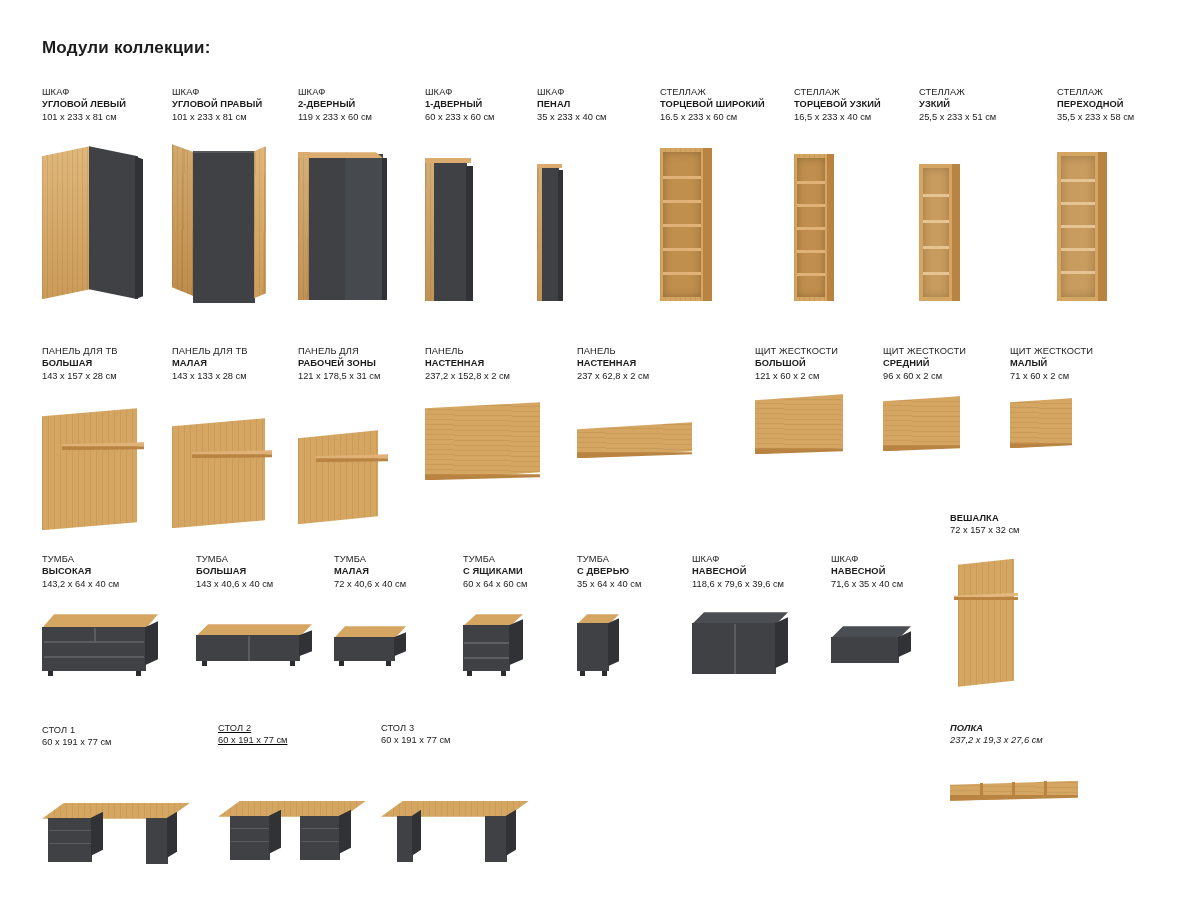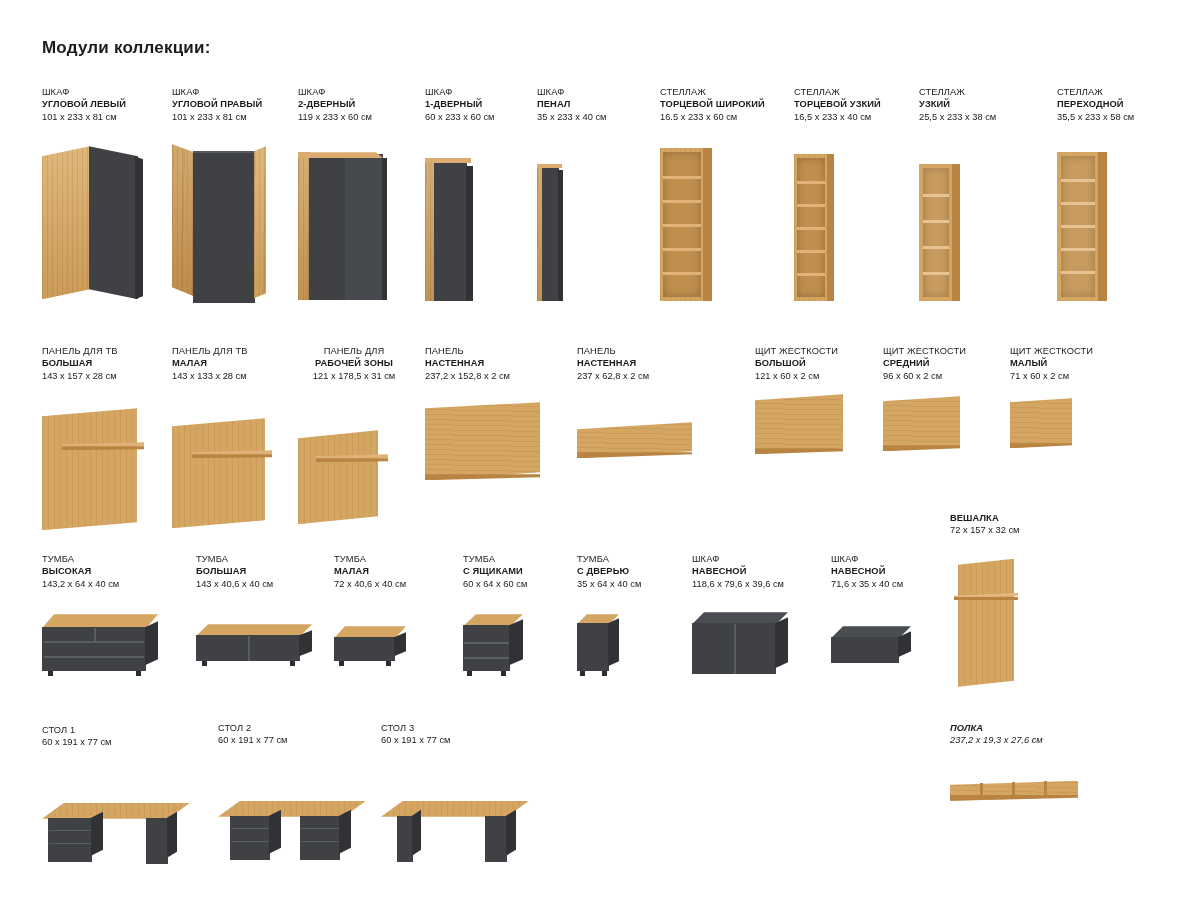--- a/index.html
+++ b/index.html
@@ -170,21 +170,21 @@
       <div style="position:absolute;left:3px;top:118px;width:28px;height:3px;background:#e0b277;"></div>
       <div style="position:absolute;left:3px;top:141px;width:28px;height:3px;background:#e0b277;"></div>
       <div style="position:absolute;left:33px;top:22px;width:7px;height:147px;background:#b98442;"></div>
     </div>
   </div>
 
   <div class="item" style="left:919px; top:86px;">
     <div class="lbl">
       <div class="l1">СТЕЛЛАЖ</div>
       <div class="l2">УЗКИЙ</div>
-      <div class="dim">25,5 х 233 х 38 см</div>
+      <div class="dim">25,5 х 233 х 51 см</div>
     </div>
     <div class="art" style="width:60px;height:175px;margin-top:9px;">
       <div style="position:absolute;left:0;top:32px;width:34px;height:137px;background-color:#d5a662;"></div>
       <div style="position:absolute;left:4px;top:36px;width:26px;height:129px;background:#c89b5e;box-shadow:inset 0 0 9px rgba(0,0,0,.22);"></div>
       <div style="position:absolute;left:4px;top:62px;width:26px;height:3px;background:#e6c393;"></div>
       <div style="position:absolute;left:4px;top:88px;width:26px;height:3px;background:#e6c393;"></div>
       <div style="position:absolute;left:4px;top:114px;width:26px;height:3px;background:#e6c393;"></div>
       <div style="position:absolute;left:4px;top:140px;width:26px;height:3px;background:#e6c393;"></div>
       <div style="position:absolute;left:33px;top:32px;width:8px;height:137px;background:#b98442;"></div>
     </div>
@@ -227,21 +227,21 @@
       <div class="l2">МАЛАЯ</div>
       <div class="dim">143 х 133 х 28 см</div>
     </div>
     <div class="art" style="width:112px;height:140px;margin-top:12px;">
       <div style="position:absolute;left:0;top:24px;width:93px;height:110px;background-color:#d5a662;background-image:repeating-linear-gradient(90deg,rgba(130,86,30,.13) 0 1px,rgba(255,255,255,0) 1px 6px);clip-path:polygon(0 8px,93px 0,93px 102px,0 110px);"></div>
       <div style="position:absolute;left:20px;top:56px;width:80px;height:6px;background:#e0b277;clip-path:polygon(0 2px,80px 0,80px 4px,0 6px);"></div>
       <div style="position:absolute;left:20px;top:60px;width:80px;height:4px;background:#b98442;clip-path:polygon(0 0,80px 0,80px 3px,0 4px);"></div>
     </div>
   </div>
 
-  <div class="item" style="left:298px; top:345px;text-align:center;">
+  <div class="item" style="left:298px; top:345px;">
     <div class="lbl">
       <div class="l1">ПАНЕЛЬ ДЛЯ</div>
       <div class="l2">РАБОЧЕЙ ЗОНЫ</div>
       <div class="dim">121 х 178,5 х 31 см</div>
     </div>
     <div class="art" style="width:112px;height:140px;margin-top:12px;">
       <div style="position:absolute;left:0;top:36px;width:80px;height:94px;background-color:#d5a662;background-image:repeating-linear-gradient(90deg,rgba(130,86,30,.13) 0 1px,rgba(255,255,255,0) 1px 6px);clip-path:polygon(0 8px,80px 0,80px 86px,0 94px);"></div>
       <div style="position:absolute;left:18px;top:60px;width:72px;height:6px;background:#e0b277;clip-path:polygon(0 2px,72px 0,72px 4px,0 6px);"></div>
       <div style="position:absolute;left:18px;top:64px;width:72px;height:4px;background:#b98442;clip-path:polygon(0 0,72px 0,72px 3px,0 4px);"></div>
     </div>
@@ -437,21 +437,21 @@
       <div style="position:absolute;left:0;top:36px;width:148px;height:16px;background:#d5a662;clip-path:polygon(22px 0,148px 0,126px 16px,0 16px);background-image:repeating-linear-gradient(92deg,rgba(130,86,30,.13) 0 1px,rgba(255,255,255,0) 1px 6px);"></div>
       <div class="graph" style="position:absolute;left:6px;top:51px;width:44px;height:44px;"></div>
       <div style="position:absolute;left:49px;top:45px;width:12px;height:44px;background:#303236;clip-path:polygon(0 6px,12px 0,12px 38px,0 44px);"></div>
       <div style="position:absolute;left:7px;top:63px;width:42px;height:1.5px;background:#595c60;"></div>
       <div style="position:absolute;left:7px;top:76px;width:42px;height:1.5px;background:#595c60;"></div>
       <div class="graph" style="position:absolute;left:104px;top:51px;width:22px;height:46px;"></div>
       <div style="position:absolute;left:125px;top:45px;width:10px;height:46px;background:#303236;clip-path:polygon(0 6px,10px 0,10px 40px,0 46px);"></div>
     </div>
   </div>
 
-  <div class="item" style="left:218px; top:722px;">
+  <div class="item" style="left:218px; top:722px;text-decoration:underline;">
     <div class="lbl">
       <div class="l1">СТОЛ 2</div>
       <div class="dim">60 х 191 х 77 см</div>
     </div>
     <div class="art" style="width:160px;height:110px;margin-top:18px;">
       <div style="position:absolute;left:0;top:36px;width:148px;height:16px;background:#d5a662;clip-path:polygon(22px 0,148px 0,126px 16px,0 16px);background-image:repeating-linear-gradient(92deg,rgba(130,86,30,.13) 0 1px,rgba(255,255,255,0) 1px 6px);"></div>
       <div class="graph" style="position:absolute;left:12px;top:51px;width:40px;height:44px;"></div>
       <div style="position:absolute;left:51px;top:45px;width:12px;height:44px;background:#303236;clip-path:polygon(0 6px,12px 0,12px 38px,0 44px);"></div>
       <div style="position:absolute;left:13px;top:63px;width:38px;height:1.5px;background:#595c60;"></div>
       <div style="position:absolute;left:13px;top:76px;width:38px;height:1.5px;background:#595c60;"></div>

